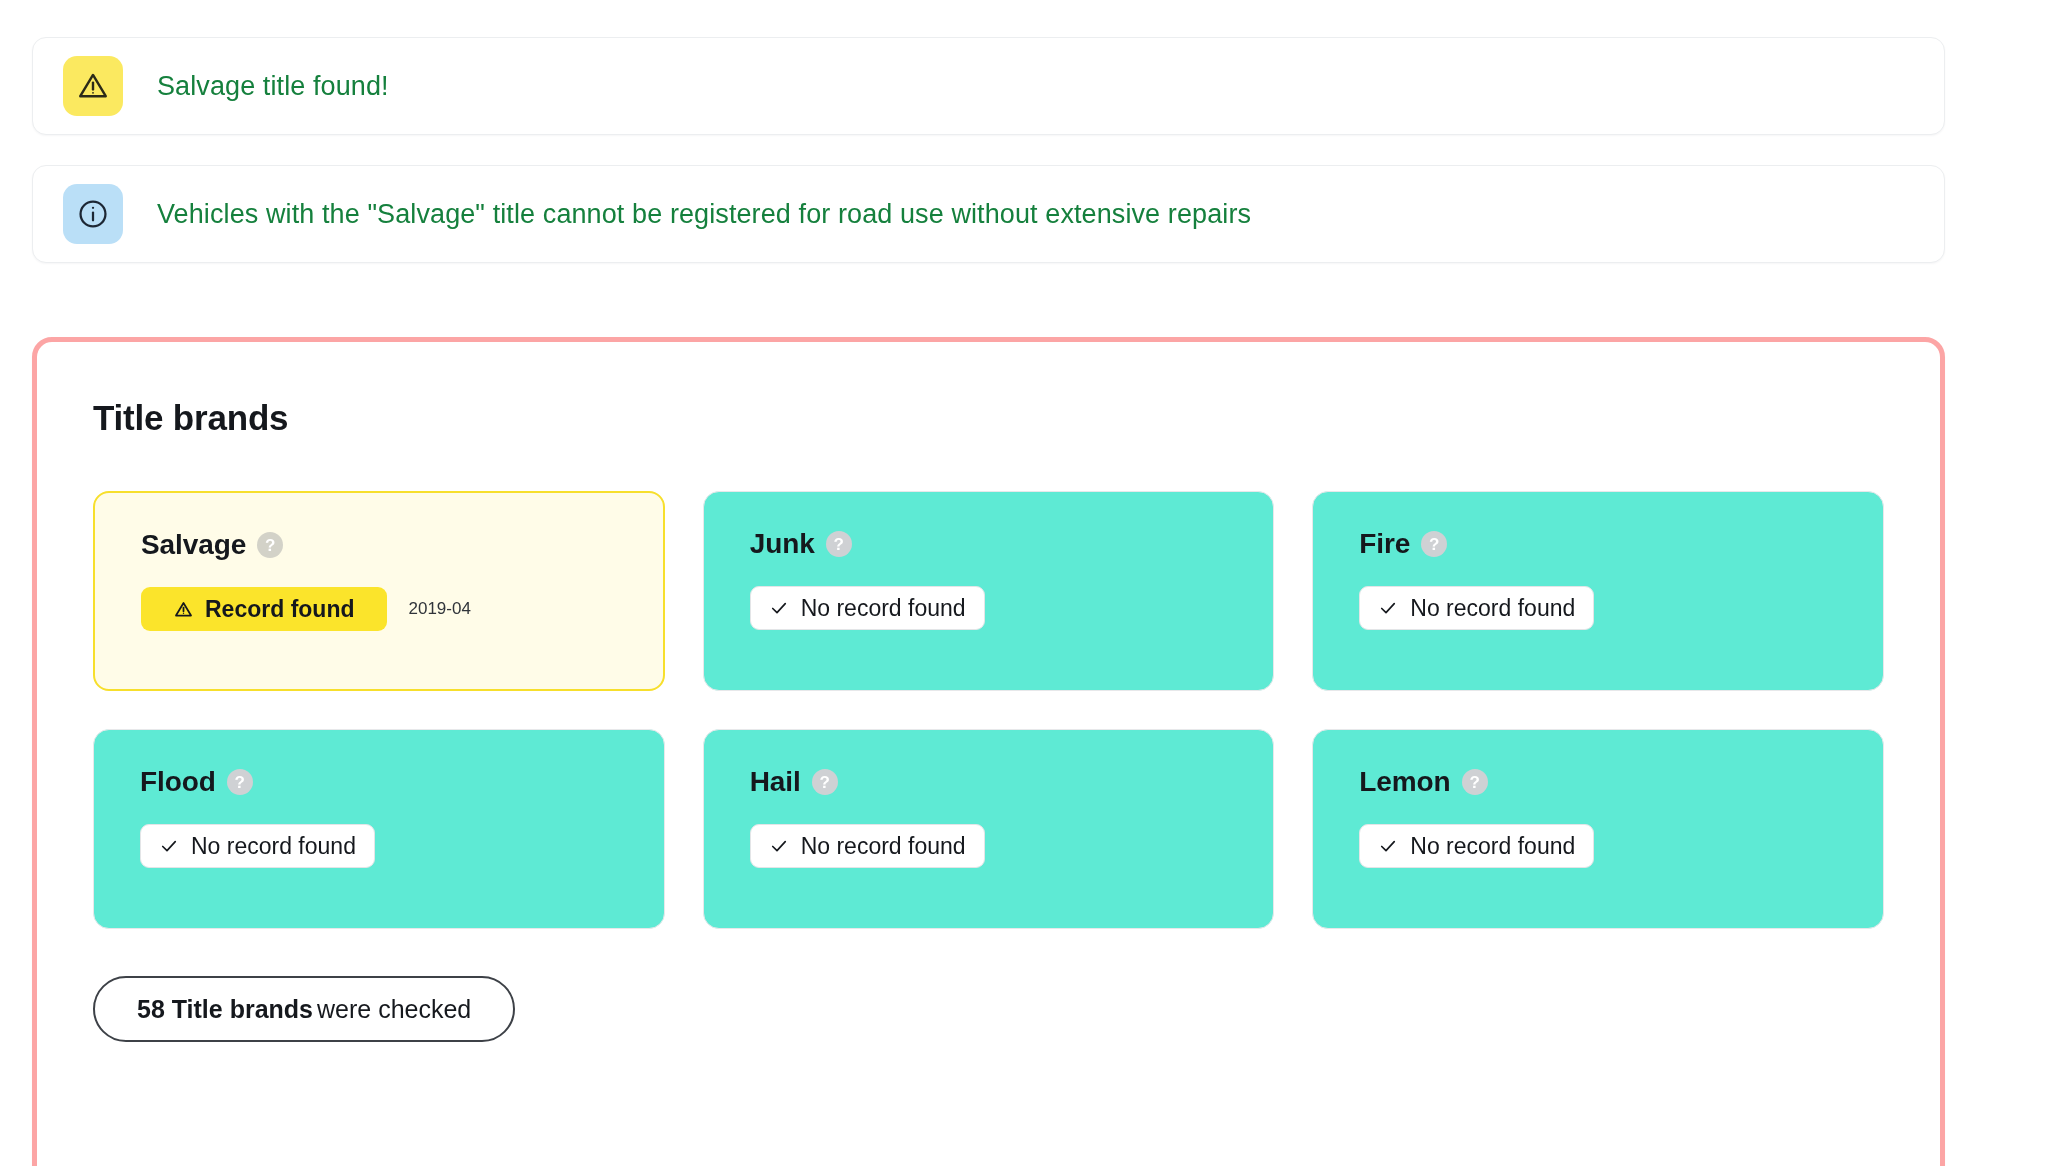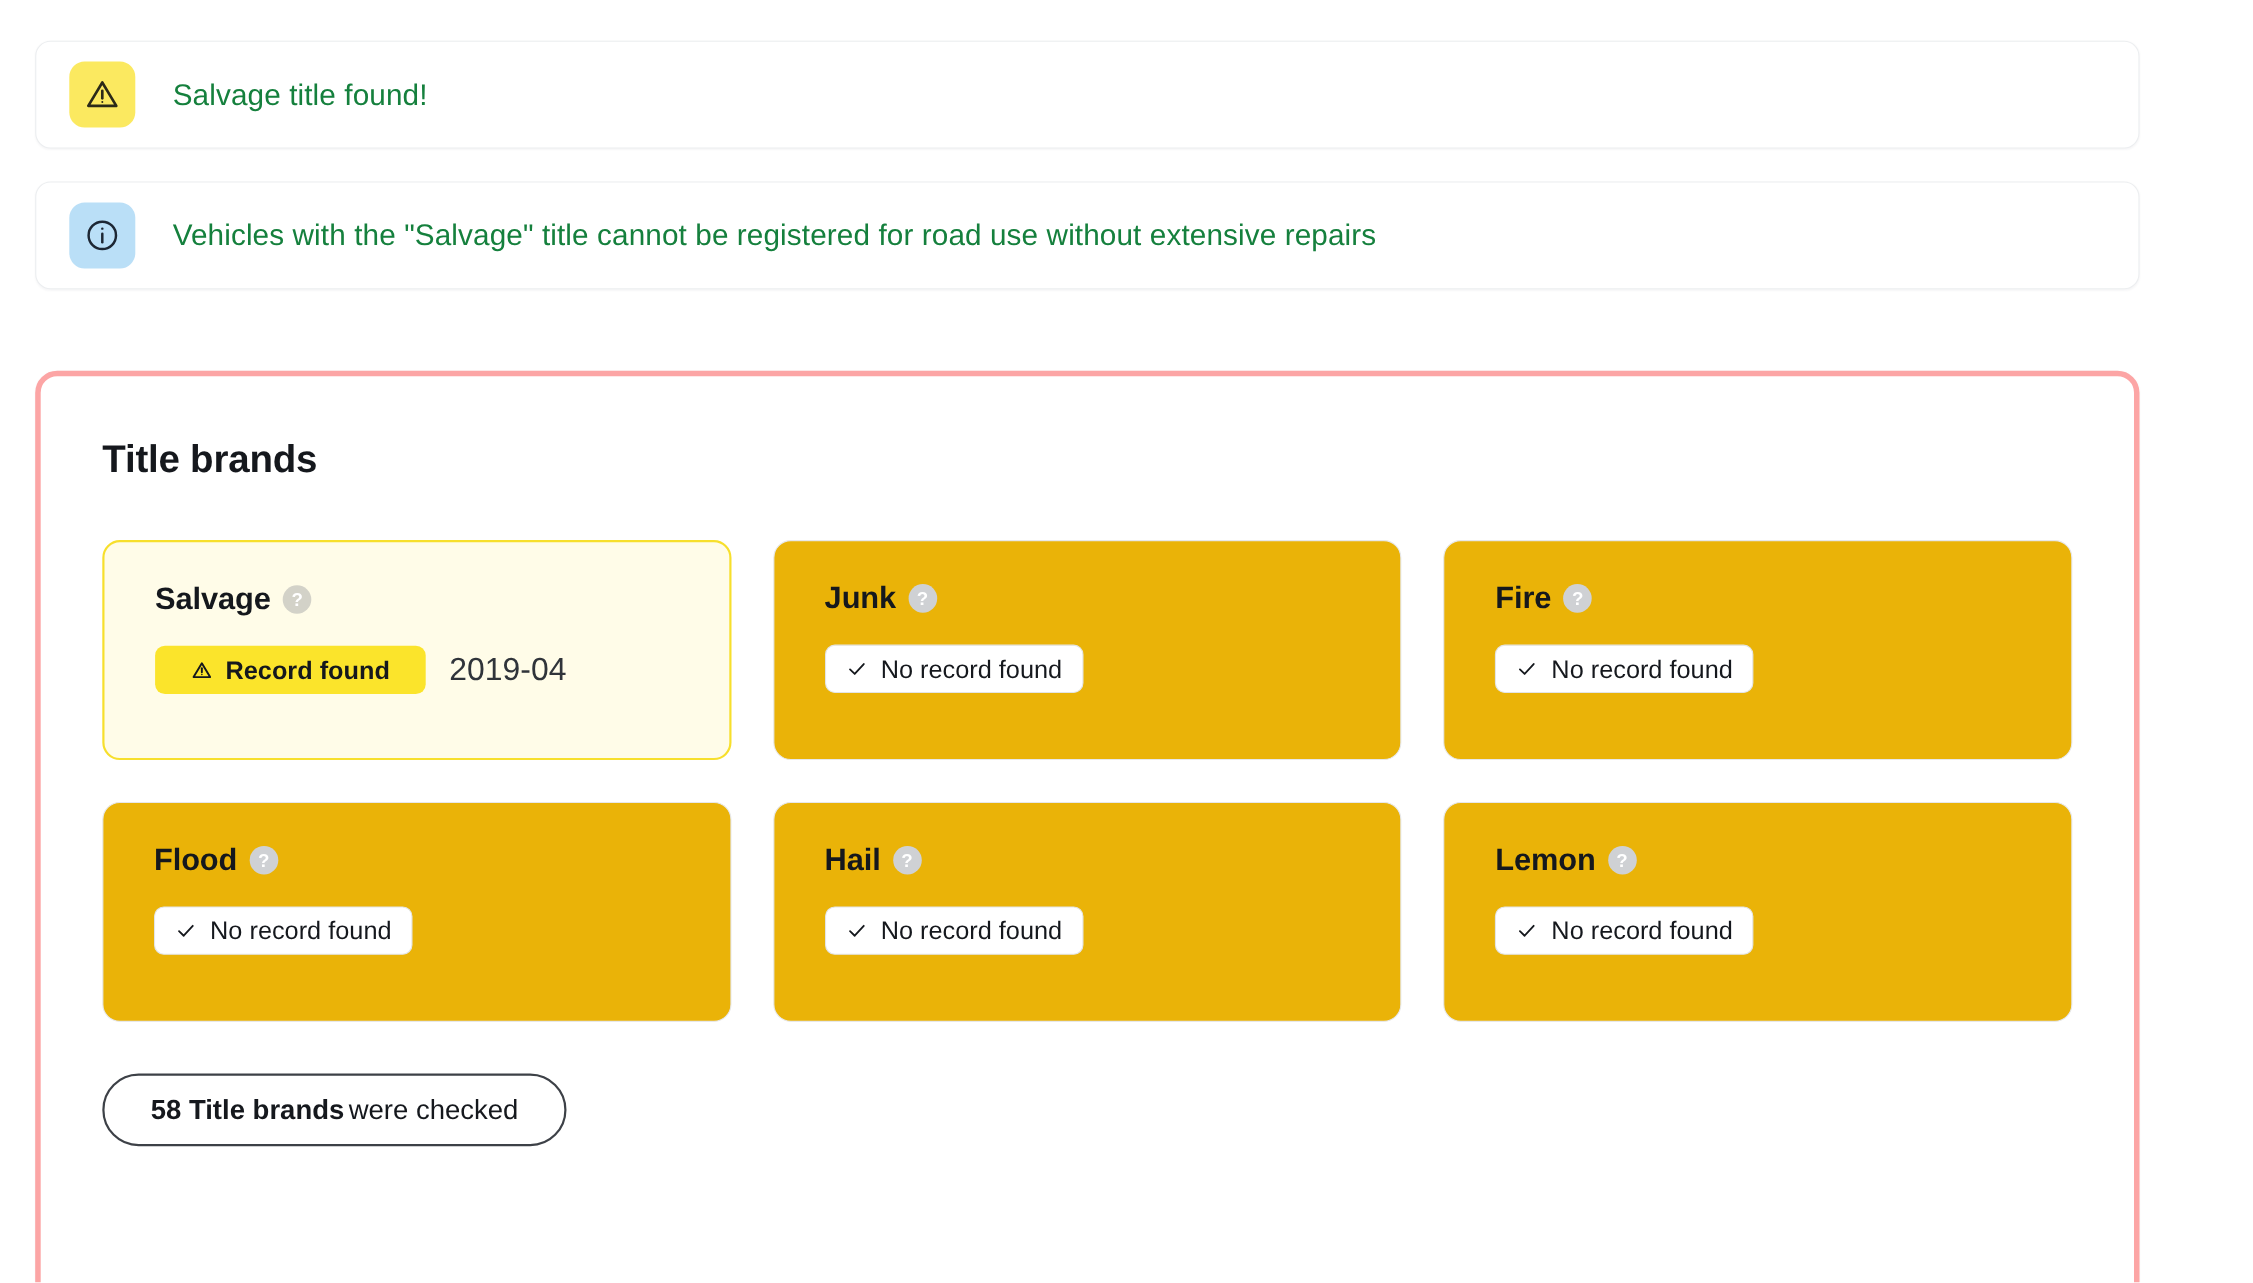--- a/index.html
+++ b/index.html
@@ -86,21 +86,21 @@
     grid-template-columns: repeat(3, 1fr);
     column-gap: 38px;
     row-gap: 38px;
     margin-top: 31px;
   }
 
   .brand-card {
     height: 200px;
     border: 1px solid #e7e8ea;
     border-radius: 16px;
-    background: #eab308;
+    background: #5eead4;
     padding: 36px 0 0 46px;
   }
   .brand-card.found {
     background: #FFFCE8;
     border: 2px solid #F7DF2C;
   }
 
   .brand-head {
     display: flex;
     align-items: center;
@@ -155,21 +155,21 @@
     height: 44px;
     padding: 0 32px;
     border-radius: 9px;
     background: #FBE42B;
     font-size: 23px;
     font-weight: bold;
     color: #15181d;
   }
 
   .found-date {
-    font-size: 29px;
+    font-size: 17px;
     color: #30343a;
   }
 
   
   .footer-row {
     display: flex;
     justify-content: flex-start;
     margin-top: 47px;
   }
   .count-pill {

